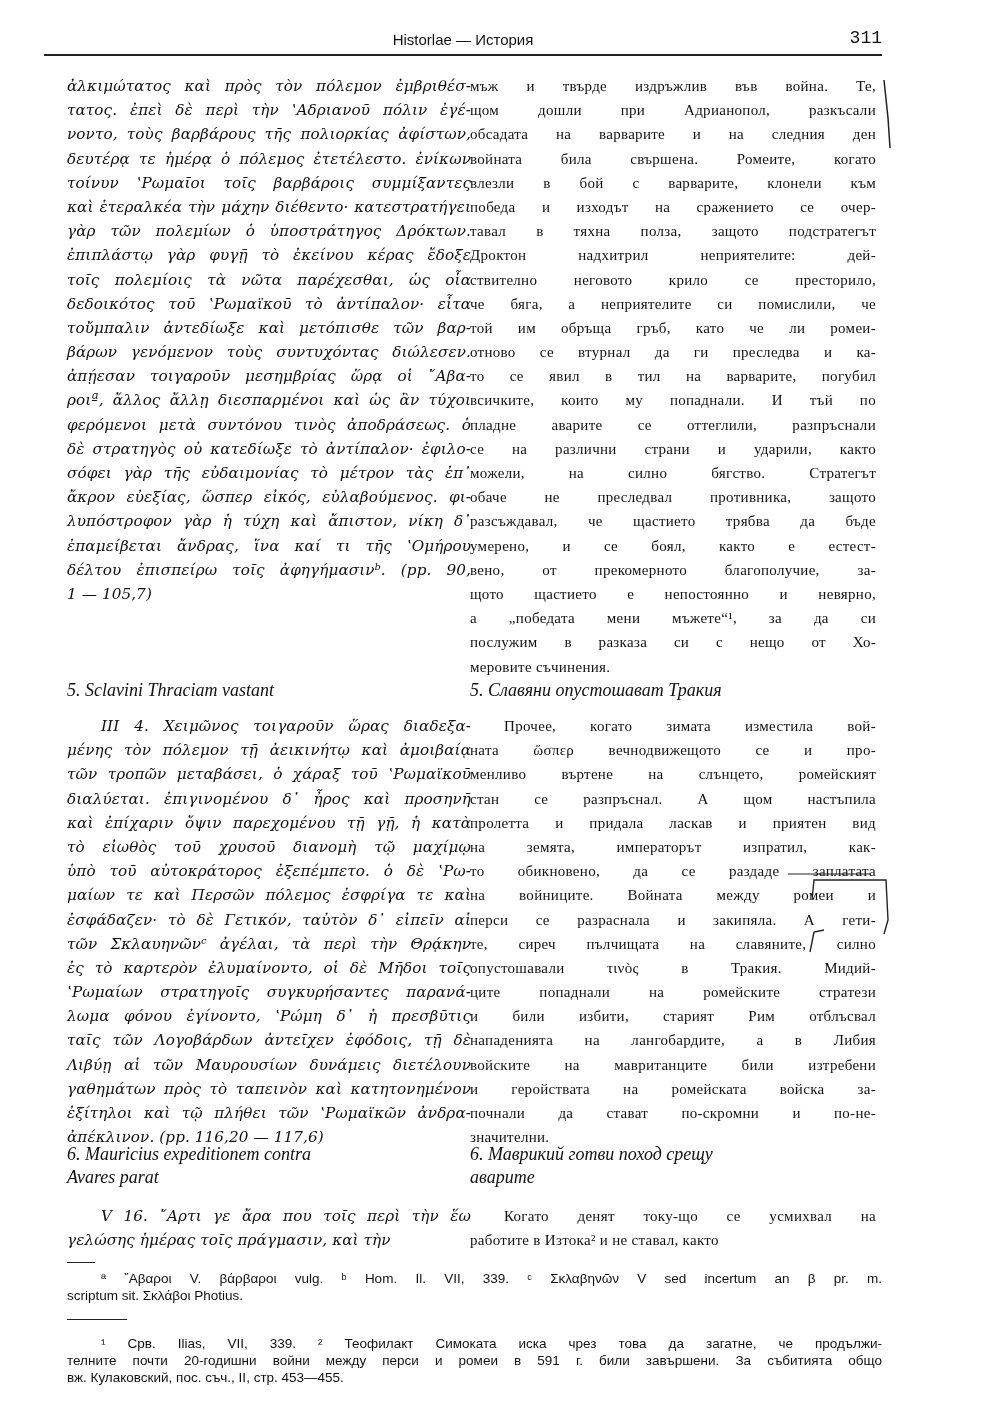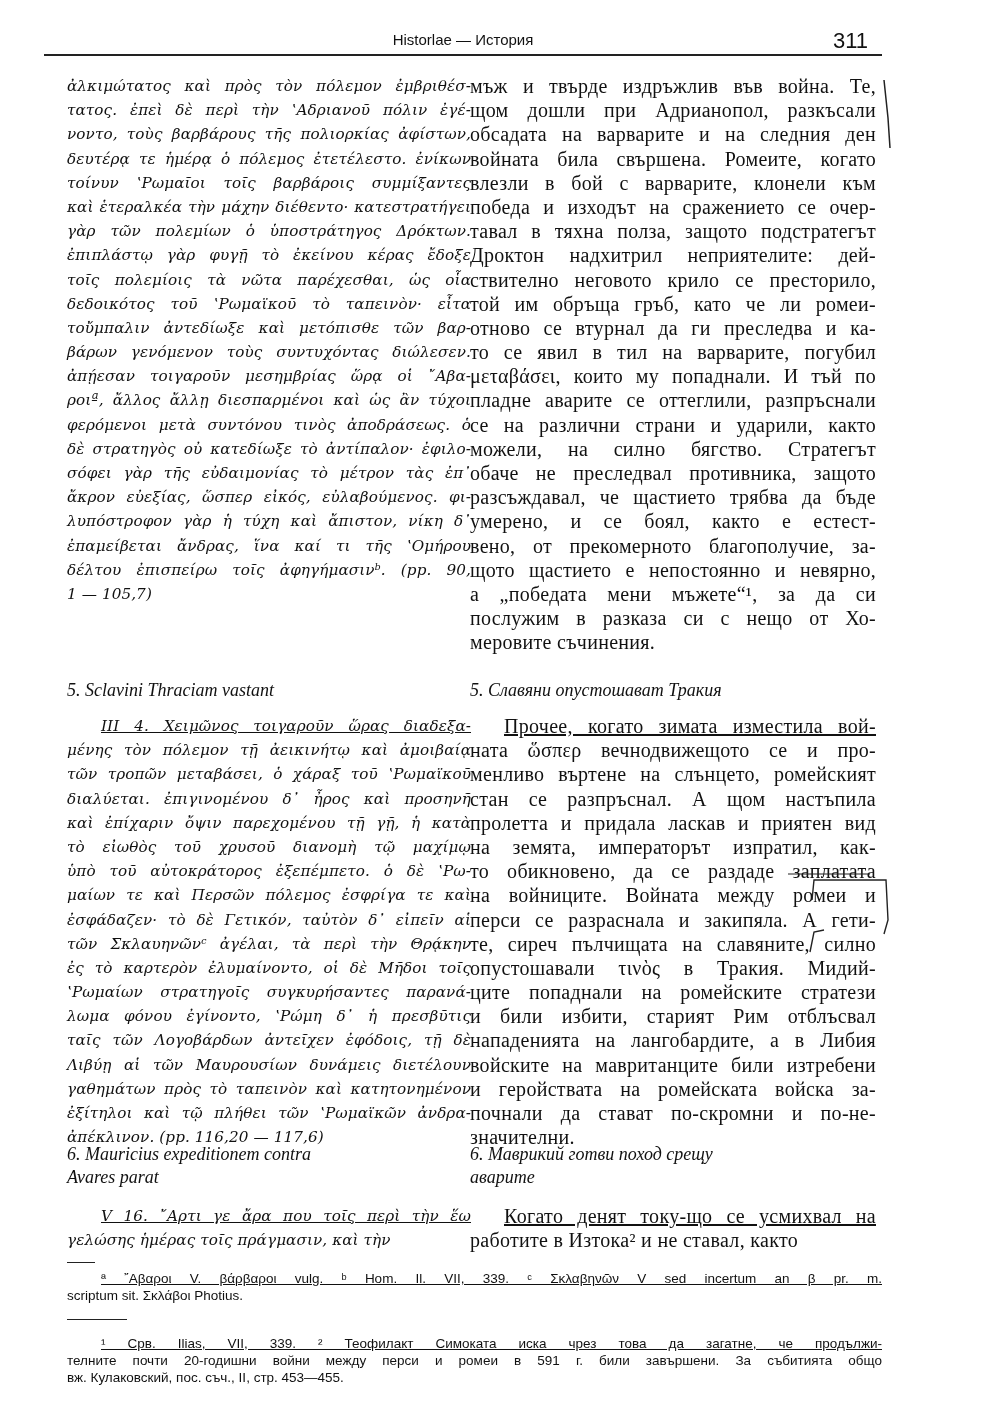--- a/index.html
+++ b/index.html
@@ -1,27 +1,27 @@
 <!DOCTYPE html>
 <html><head>
 <meta charset="utf-8">
 <style>
   html, body { margin: 0; padding: 0; background: #ffffff; }
   body { width: 1000px; height: 1407px; position: relative; overflow: hidden; color: #111; font-family: "Liberation Serif", "DejaVu Serif", serif; }
   .header { position: absolute; left: 44px; top: 28px; width: 838px; height: 26px; border-bottom: 2px solid #222; }
   .header-title { position: absolute; left: 0; width: 838px; text-align: center; top: 3px; font-family: "Liberation Sans", sans-serif; font-size: 15px; }
-  .page-number { position: absolute; right: 14px; top: 0; font-size: 22px; font-family: Liberation Sans, sans-serif; }
+  .page-number { position: absolute; right: 0; top: 0; font-size: 18px; font-family: Liberation Mono, monospace; }
   .col { position: absolute; }
   .col-left { left: 67px; width: 404px; }
   .col-right { left: 470px; width: 406px; }
   .line { height: 24.2px; line-height: 24.2px; white-space: nowrap; font-size: 16.3px; text-align: justify; text-align-last: justify; }
   .line.last { text-align-last: left; }
   .greek { font-style: italic; font-family: "DejaVu Serif", serif; font-size: 15.2px; letter-spacing: 0.1px; }
-  .bg { font-family: "Liberation Serif", serif; font-size: 20px; letter-spacing: 0.3px; }
-  .indent { text-indent: 34px; text-decoration: underline; }
+  .bg { font-family: "Liberation Serif", serif; font-size: 15px; letter-spacing: 0.3px; }
+  .indent { text-indent: 34px; }
   .heading { position: absolute; font-style: italic; font-size: 18px; text-align: left; line-height: 23px; }
   .footnote-rule { position: absolute; height: 1px; background: #222; }
   .footnotes { position: absolute; left: 67px; width: 815px; font-family: "Liberation Sans", sans-serif; font-size: 13.5px; line-height: 17px; text-align: justify; }
   .fn-line { white-space: nowrap; text-align: justify; text-align-last: justify; height: 17px; }
   .fn-line.last { text-align-last: left; }
   .margin-mark { position: absolute; }
 </style>
 </head>
 <body>
 
@@ -33,21 +33,21 @@
 <div class="col col-left" style="top:74px;" id="lp1">
     <div class="line greek">ἀλκιμώτατος καὶ πρὸς τὸν πόλεμον ἐμβριθέσ-</div>
     <div class="line greek">τατος. ἐπεὶ δὲ περὶ τὴν ʽΑδριανοῦ πόλιν ἐγέ-</div>
     <div class="line greek">νοντο, τοὺς βαρβάρους τῆς πολιορκίας ἀφίστων,</div>
     <div class="line greek">δευτέρᾳ τε ἡμέρᾳ ὁ πόλεμος ἐτετέλεστο. ἐνίκων</div>
     <div class="line greek">τοίνυν ʽΡωμαῖοι τοῖς βαρβάροις συμμίξαντες</div>
     <div class="line greek">καὶ ἑτεραλκέα τὴν μάχην διέθεντο· κατεστρατήγει</div>
     <div class="line greek">γὰρ τῶν πολεμίων ὁ ὑποστράτηγος Δρόκτων.</div>
     <div class="line greek">ἐπιπλάστῳ γὰρ φυγῇ τὸ ἐκείνου κέρας ἔδοξε</div>
     <div class="line greek">τοῖς πολεμίοις τὰ νῶτα παρέχεσθαι, ὡς οἷα</div>
-    <div class="line greek">δεδοικότος τοῦ ʽΡωμαϊκοῦ τὸ ταπεινὸν· εἶτα</div>
+    <div class="line greek">δεδοικότος τοῦ ʽΡωμαϊκοῦ τὸ ἀντίπαλον· εἶτα</div>
     <div class="line greek">τοὔμπαλιν ἀντεδίωξε καὶ μετόπισθε τῶν βαρ-</div>
     <div class="line greek">βάρων γενόμενον τοὺς συντυχόντας διώλεσεν.</div>
     <div class="line greek">ἀπῄεσαν τοιγαροῦν μεσημβρίας ὥρᾳ οἱ ῎Αβα-</div>
     <div class="line greek">ροιª, ἄλλος ἄλλῃ διεσπαρμένοι καὶ ὡς ἂν τύχοι</div>
     <div class="line greek">φερόμενοι μετὰ συντόνου τινὸς ἀποδράσεως. ὁ</div>
     <div class="line greek">δὲ στρατηγὸς οὐ κατεδίωξε τὸ ἀντίπαλον· ἐφιλο-</div>
     <div class="line greek">σόφει γὰρ τῆς εὐδαιμονίας τὸ μέτρον τὰς ἐπ᾿</div>
     <div class="line greek">ἄκρον εὐεξίας, ὥσπερ εἰκός, εὐλαβούμενος. φι-</div>
     <div class="line greek">λυπόστροφον γὰρ ἡ τύχη καὶ ἄπιστον, νίκη δ᾿</div>
     <div class="line greek">ἐπαμείβεται ἄνδρας, ἵνα καί τι τῆς ʽΟμήρου</div>
@@ -87,24 +87,25 @@
 <div class="col col-right" style="top:74px;" id="rp1">
     <div class="line bg">мъж и твърде издръжлив във война. Те,</div>
     <div class="line bg">щом дошли при Адрианопол, разкъсали</div>
     <div class="line bg">обсадата на варварите и на следния ден</div>
     <div class="line bg">войната била свършена. Ромеите, когато</div>
     <div class="line bg">влезли в бой с варварите, клонели към</div>
     <div class="line bg">победа и изходът на сражението се очер-</div>
     <div class="line bg">тавал в тяхна полза, защото подстратегът</div>
     <div class="line bg">Дроктон надхитрил неприятелите: дей-</div>
     <div class="line bg">ствително неговото крило се престорило,</div>
+    <div class="line bg">че бяга, а неприятелите си помислили, че</div>
     <div class="line bg">той им обръща гръб, като че ли ромеи-</div>
     <div class="line bg">отново се втурнал да ги преследва и ка-</div>
     <div class="line bg">то се явил в тил на варварите, погубил</div>
-    <div class="line bg">μεταβάσει, които му попаднали. И тъй по</div>
+    <div class="line bg">всичките, които му попаднали. И тъй по</div>
     <div class="line bg">пладне аварите се оттеглили, разпръснали</div>
     <div class="line bg">се на различни страни и ударили, както</div>
     <div class="line bg">можели, на силно бягство. Стратегът</div>
     <div class="line bg">обаче не преследвал противника, защото</div>
     <div class="line bg">разсъждавал, че щастието трябва да бъде</div>
     <div class="line bg">умерено, и се боял, както е естест-</div>
     <div class="line bg">вено, от прекомерното благополучие, за-</div>
     <div class="line bg">щото щастието е непостоянно и невярно,</div>
     <div class="line bg">а „победата мени мъжете“¹, за да си</div>
     <div class="line bg">послужим в разказа си с нещо от Хо-</div>

